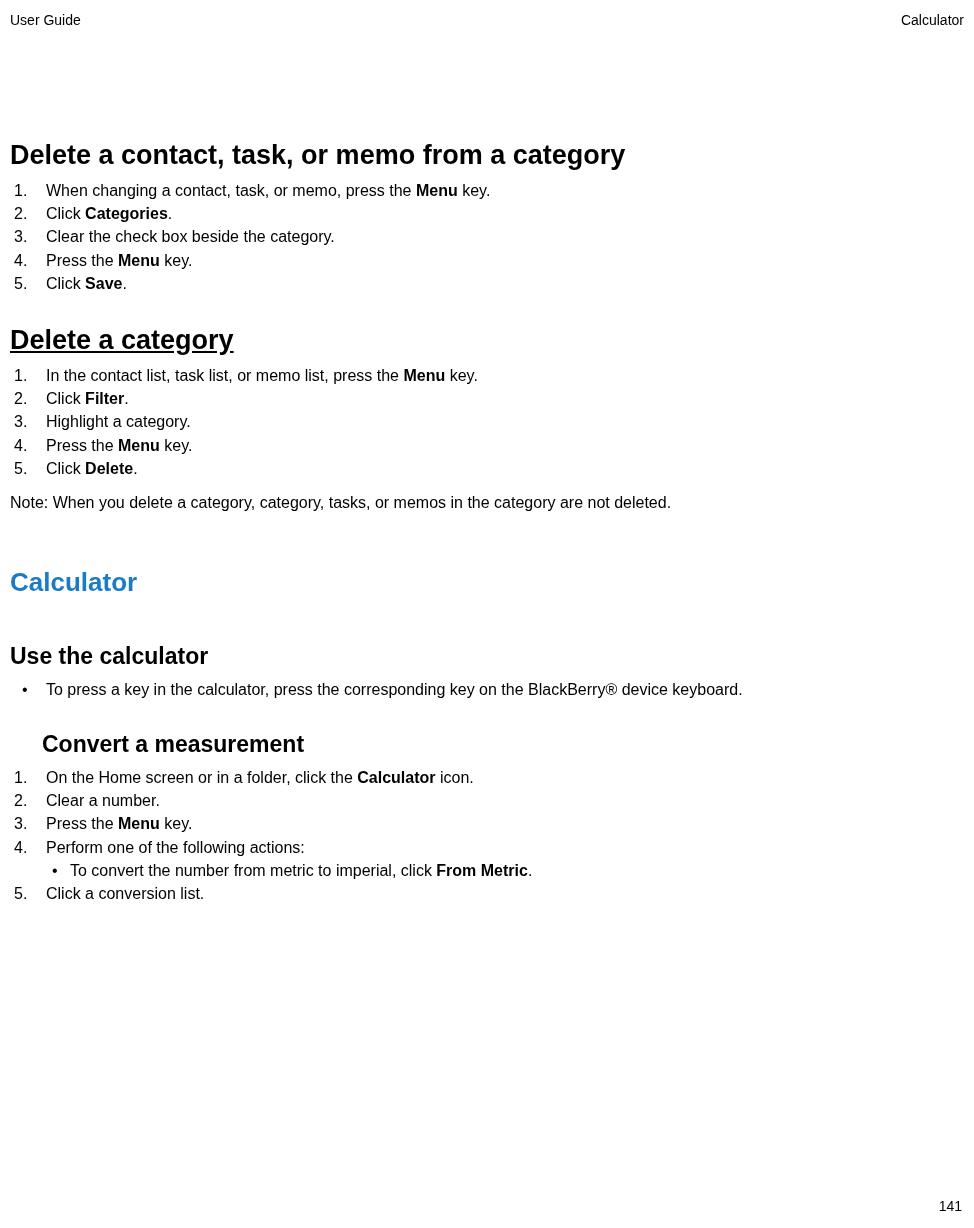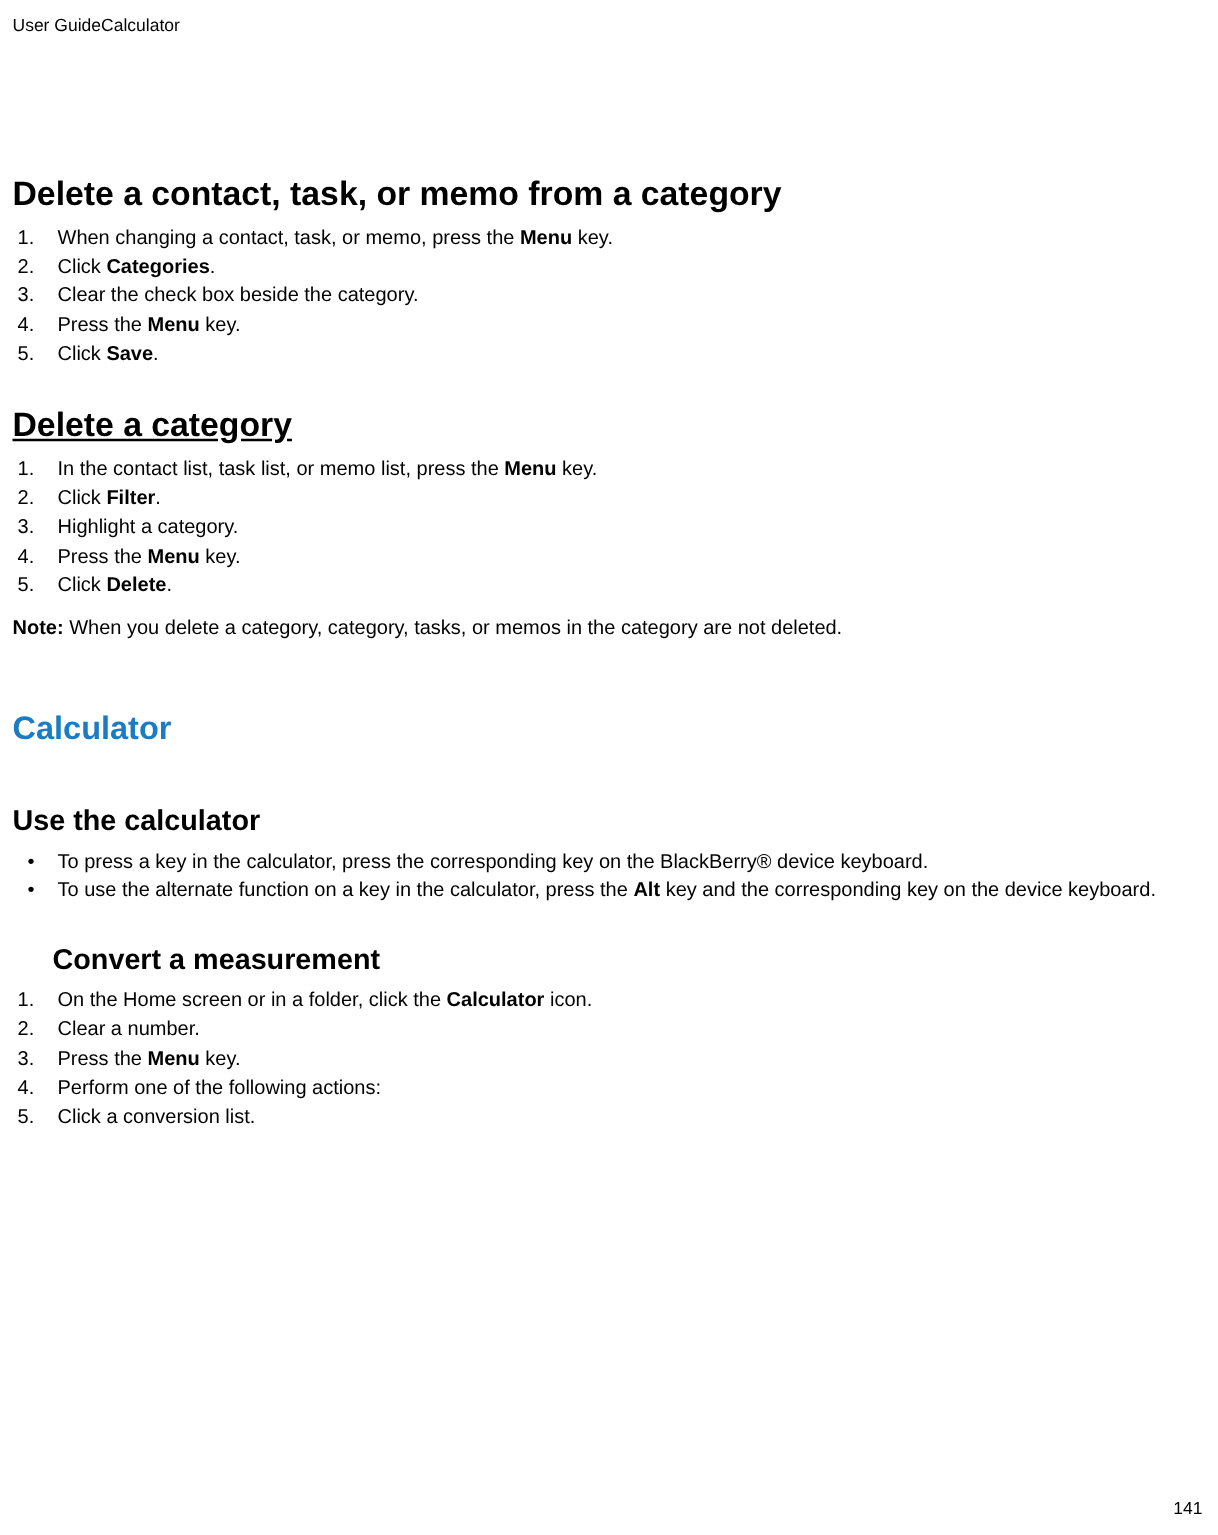--- a/index.html
+++ b/index.html
@@ -14,20 +14,21 @@
       height: 1228px;
       position: relative;
       color: #000;
     }
     .header {
       position: absolute;
       top: 12px;
       left: 10px;
       right: 10px;
       display: flex;
+      justify-content: space-between;
       font-size: 14px;
     }
     .content {
       position: absolute;
       top: 140px;
       left: 10px;
       right: 10px;
     }
     h1 {
       font-size: 27px;
@@ -90,21 +91,21 @@
     ul.inner > li::before {
       content: "•";
       position: absolute;
       left: 6px;
     }
     .note {
       font-size: 16px;
       margin-top: 14px;
     }
     .note-label {
-      font-weight: bold;
+      font-weight: normal;
     }
     .page-number {
       position: absolute;
       bottom: 14px;
       right: 12px;
       font-size: 14px;
     }
     .bold {
       font-weight: bold;
     }
@@ -138,31 +139,31 @@
   </ol>
   <p class="note">
     <span class="note-label">Note:</span><span>  When you delete a category, category, tasks, or memos in the category are not deleted.</span>
   </p>
 
   <h1 class="link">Calculator</h1>
 
   <h2>Use the calculator</h2>
   <ul class="bullets">
     <li>To press a key in the calculator, press the corresponding key on the BlackBerry® device keyboard.</li>
-    <li><span>To use the alternate function on a key in the calculator, press the </span><span class="bold">Alt</span><span> key and the corresponding key on the device keyboard.</span></li>
   </ul>
 
   <h2 style="margin-top:30px;margin-left:32px;">Convert a measurement</h2>
   <ol>
     <li><span>On the Home screen or in a folder, click the </span><span class="bold">Calculator</span><span> icon.</span></li>
     <li>Clear a number.</li>
     <li><span>Press the </span><span class="bold">Menu</span><span> key.</span></li>
     <li>
       <span>Perform one of the following actions:</span>
       <ul class="inner">
+        <li><span>To convert the number from metric to imperial, click </span><span class="bold">From Metric</span><span>.</span></li>
       </ul>
     </li>
     <li>Click a conversion list.</li>
   </ol>
 
 </div>
 
 <div class="page-number">141</div>
 
 </body></html>

